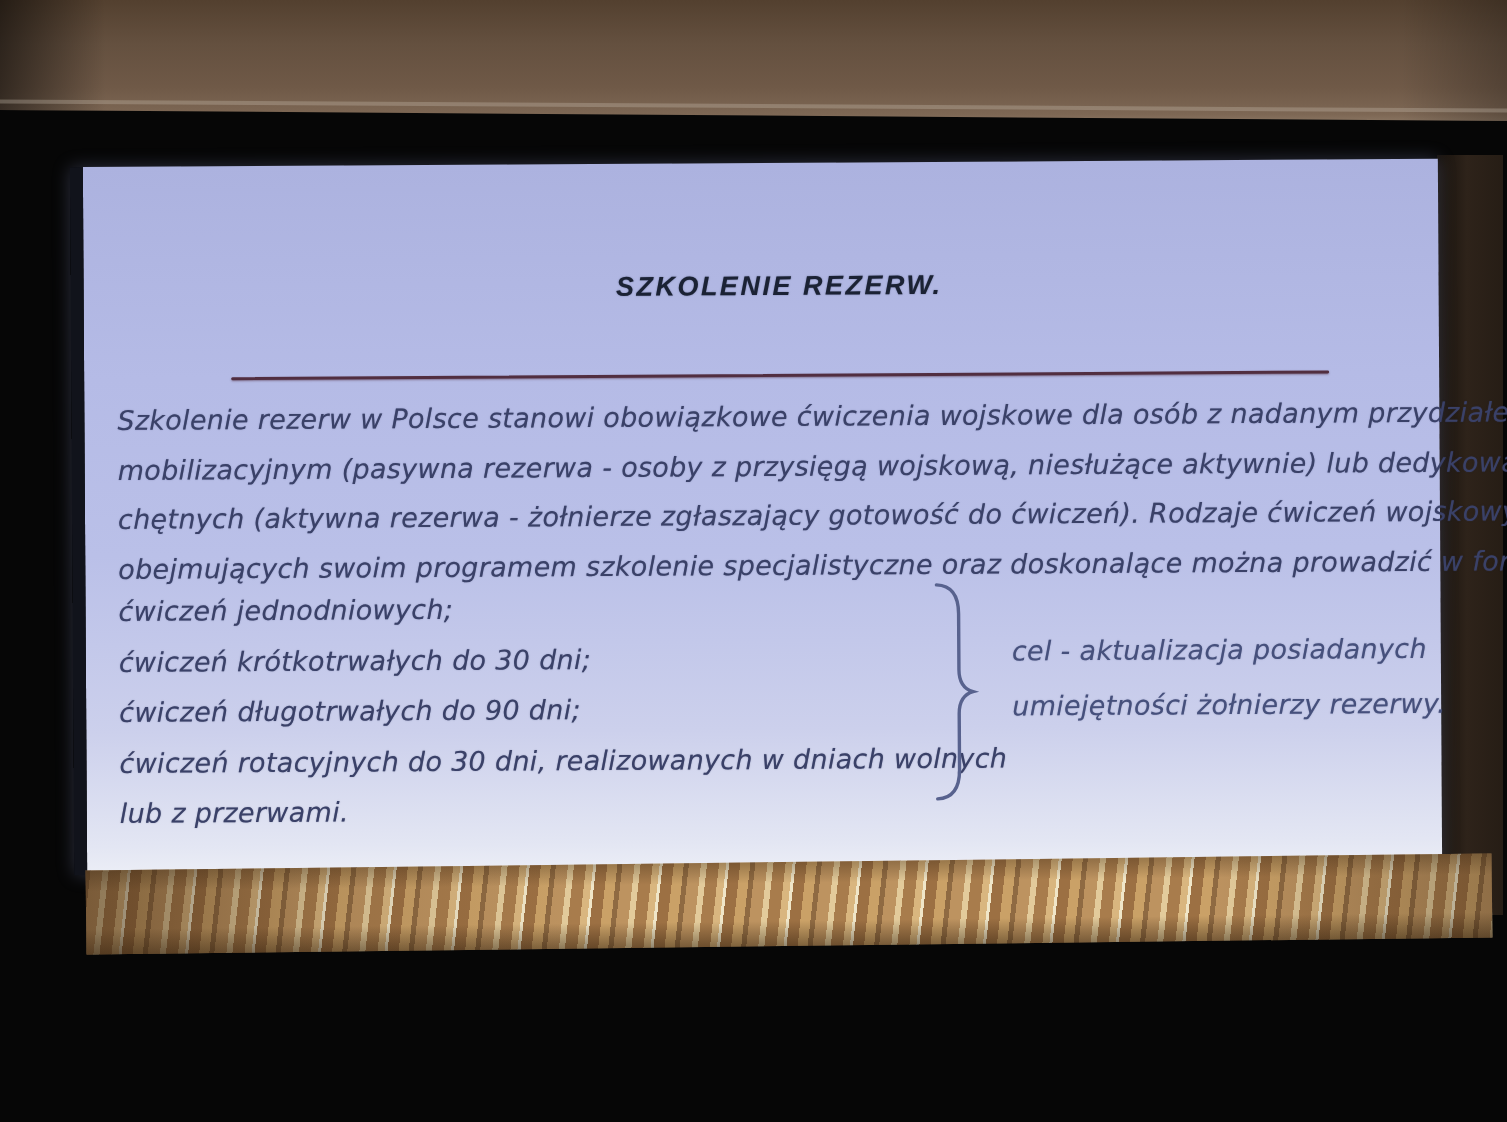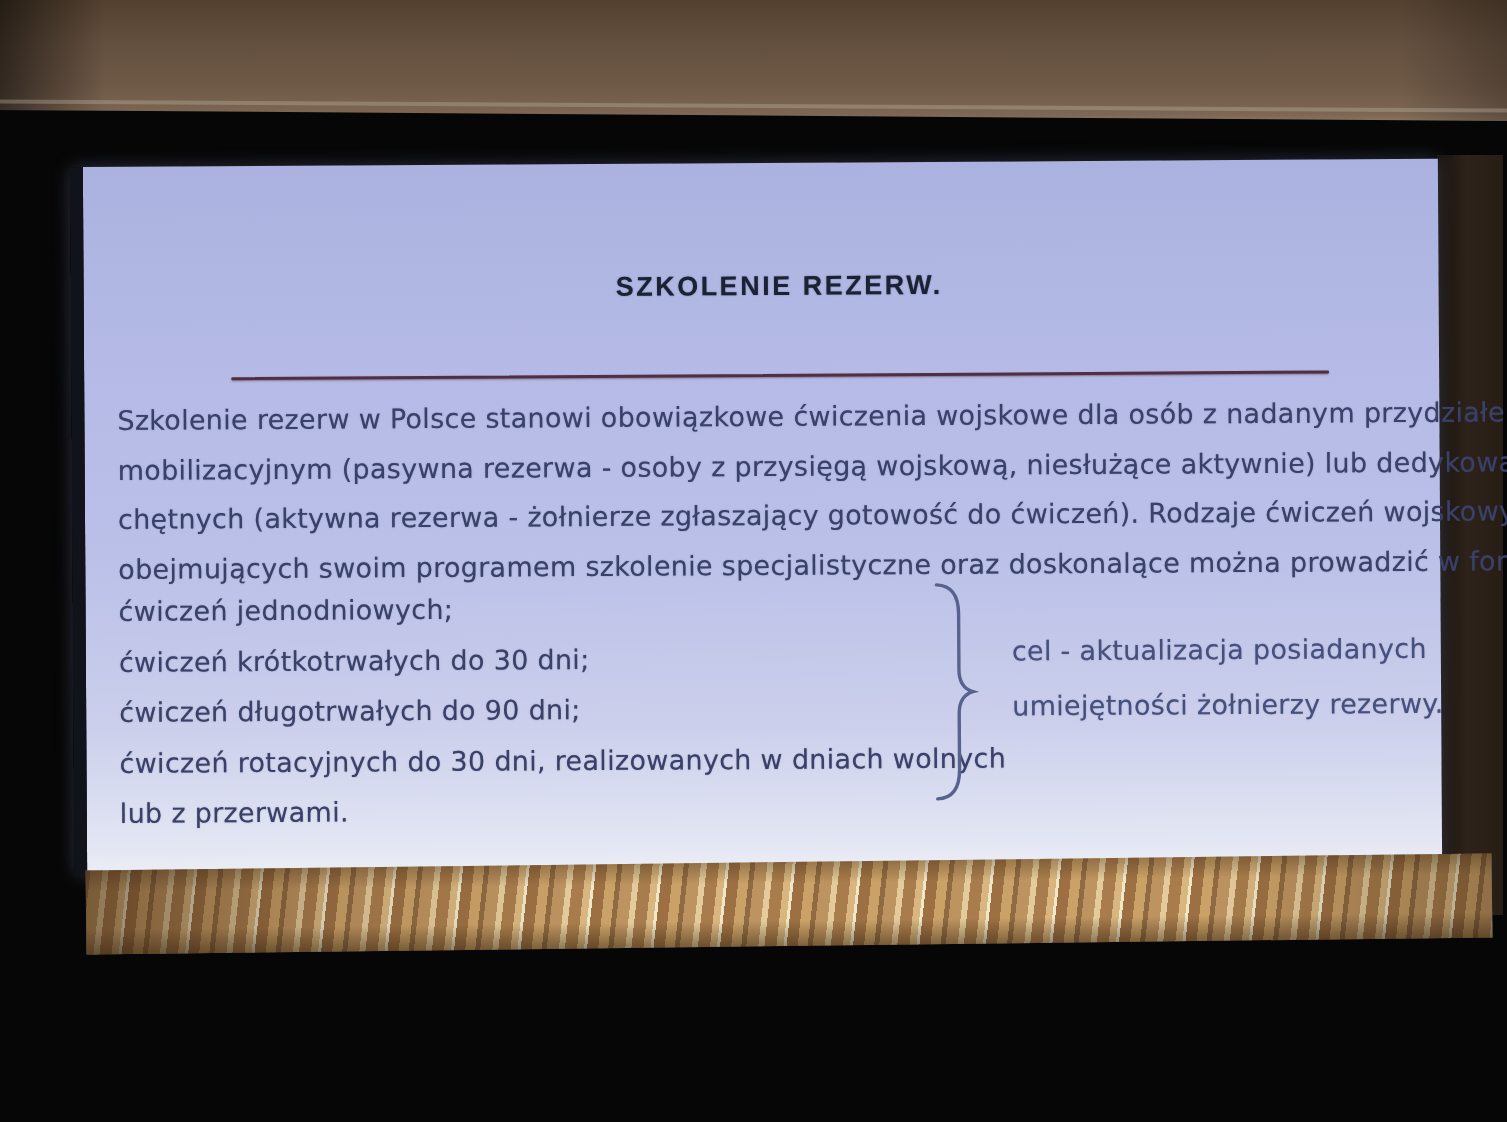--- a/index.html
+++ b/index.html
@@ -1,19 +1,20 @@
 <!DOCTYPE html>
 <html><head>
 <meta charset="utf-8">
 <style>
   html,body{margin:0;padding:0;background:#000;}
   #frame{
     position:relative;width:1507px;height:1122px;overflow:hidden;
     background:#060606;
     font-family:"DejaVu Sans", sans-serif;
+    font-style:italic;
   }
   
   .top-band{
     position:absolute;left:0;top:0;width:1507px;height:124px;
     background:linear-gradient(180deg,#53402f 0%,#64503f 35%,#6f5947 70%,#7d6754 92%,#8b7764 100%);
     clip-path:polygon(0 0,1507px 0,1507px 121px,0 110px);
   }
   .top-band-shadow{
     position:absolute;left:0;top:0;width:100%;height:100%;
     background:linear-gradient(90deg,rgba(0,0,0,.55) 0%,rgba(0,0,0,0) 7%,rgba(0,0,0,0) 93%,rgba(0,0,0,.25) 100%);

